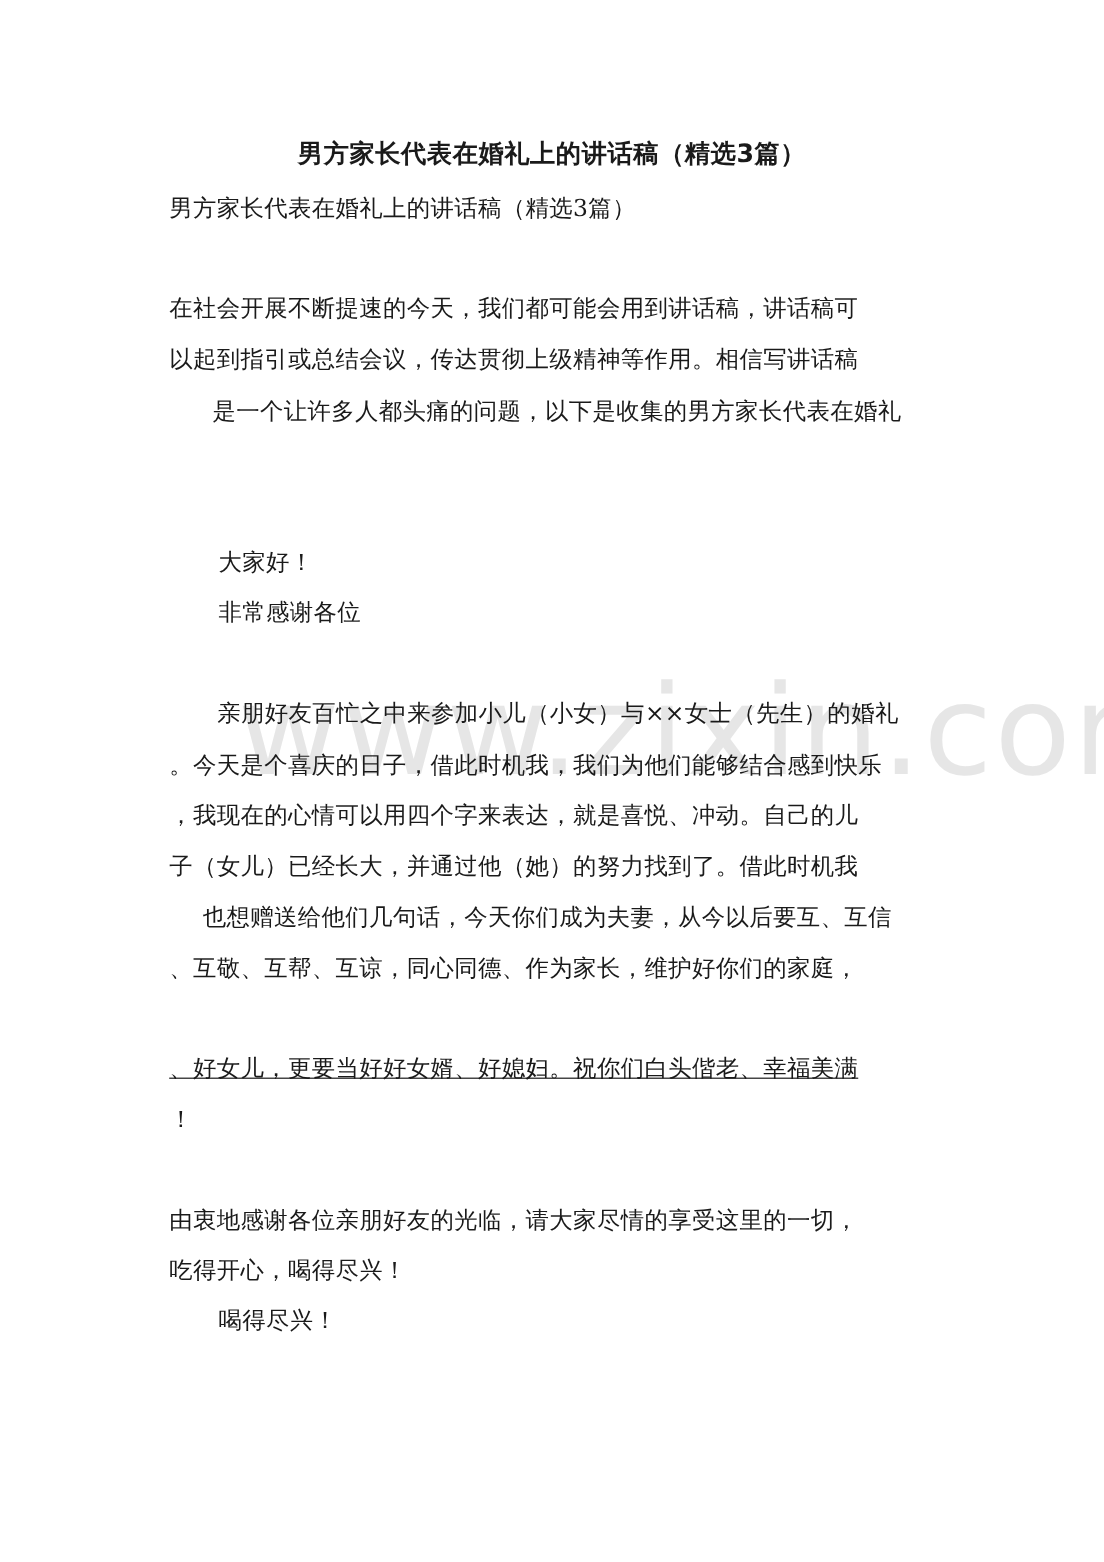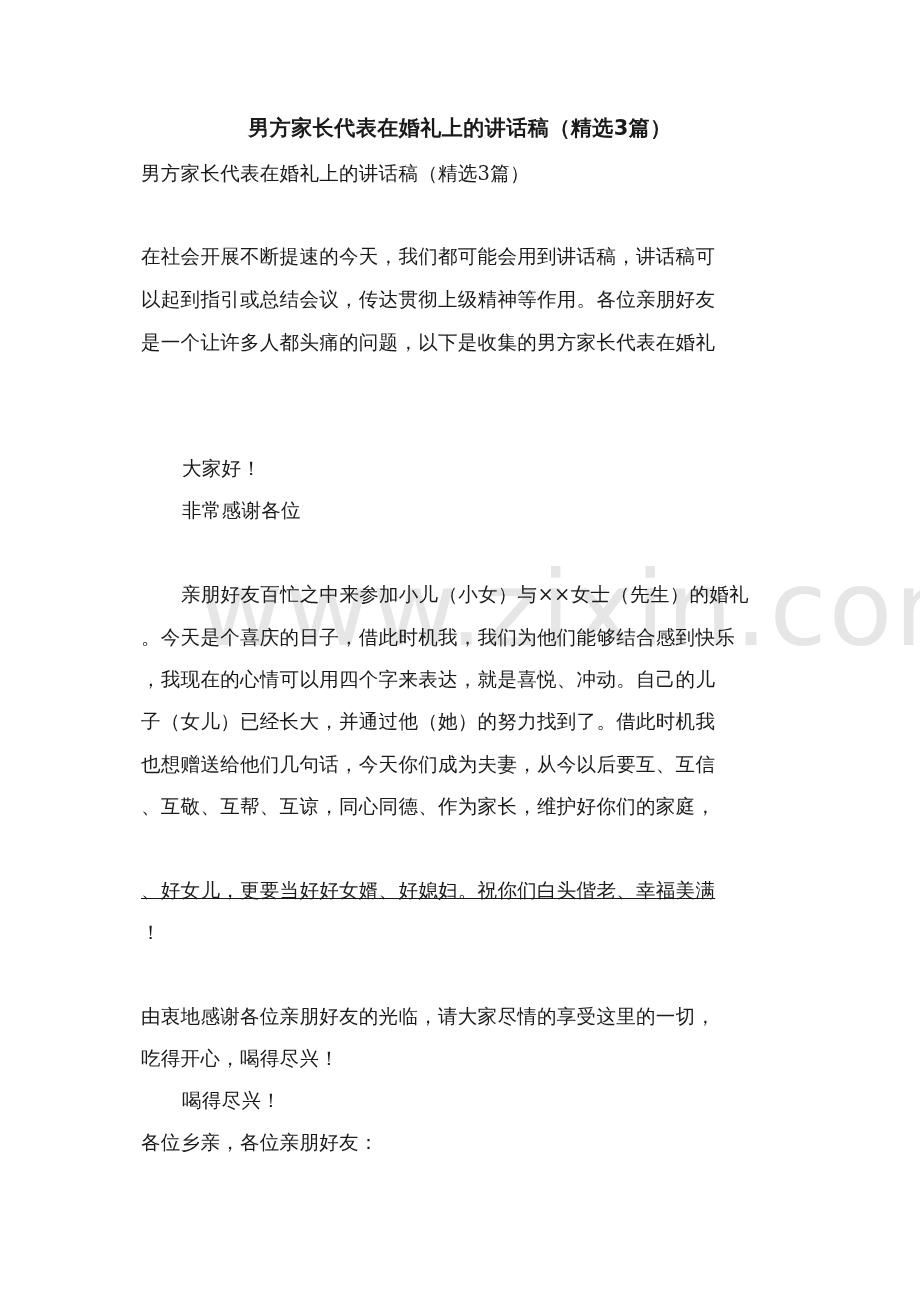--- a/index.html
+++ b/index.html
@@ -17,32 +17,31 @@
 </head>
 <body>
 
 <div class="page">
   <div class="watermark">www.zixin.com.cn</div>
 
   <div class="title">男方家长代表在婚礼上的讲话稿（精选3篇）</div>
   <div class="line" style="top:160px;">男方家长代表在婚礼上的讲话稿（精选3篇）</div>
 
   <div class="line" style="top:243px;">在社会开展不断提速的今天，我们都可能会用到讲话稿，讲话稿可</div>
-  <div class="line" style="top:286px;">以起到指引或总结会议，传达贯彻上级精神等作用。各位亲朋好友</div>
-  <div class="line" style="top:329px;">是一个让许多人都头痛的问题，以下是收集的男方家长代表在婚礼</div>
+  <div class="line" style="top:286px;">以起到指引或总结会议，传达贯彻上级精神等作用。相信写讲话稿</div>
+  <div class="line" style="top:329px;margin-left:36px;">是一个让许多人都头痛的问题，以下是收集的男方家长代表在婚礼</div>
 
   <div class="line indent" style="top:455px;">大家好！</div>
   <div class="line indent" style="top:497px;">非常感谢各位</div>
 
   <div class="line" style="top:581px;margin-left:40px;">亲朋好友百忙之中来参加小儿（小女）与××女士（先生）的婚礼</div>
   <div class="line" style="top:624px;">。今天是个喜庆的日子，借此时机我，我们为他们能够结合感到快乐</div>
   <div class="line" style="top:708px;">子（女儿）已经长大，并通过他（她）的努力找到了。借此时机我</div>
   <div class="line" style="top:666px;">，我现在的心情可以用四个字来表达，就是喜悦、冲动。自己的儿</div>
-  <div class="line" style="top:751px;">也想赠送给他们几句话，今天你们成为夫妻，从今以后要互、互信</div>
+  <div class="line" style="top:751px;margin-left:28px;">也想赠送给他们几句话，今天你们成为夫妻，从今以后要互、互信</div>
   <div class="line" style="top:793px;">、互敬、互帮、互谅，同心同德、作为家长，维护好你们的家庭，</div>
   <div class="line" style="top:877px;text-decoration:underline;">、好女儿，更要当好好女婿、好媳妇。祝你们白头偕老、幸福美满</div>
   <div class="line" style="top:919px;">！</div>
 
   <div class="line" style="top:1003px;">由衷地感谢各位亲朋好友的光临，请大家尽情的享受这里的一切，</div>
   <div class="line" style="top:1045px;text-align:right;">吃得开心，喝得尽兴！</div>
   <div class="line indent" style="top:1087px;">喝得尽兴！</div>
-  <div class="line" style="top:1129px;">各位乡亲，各位亲朋好友：</div>
 </div>
 
 </body></html>

